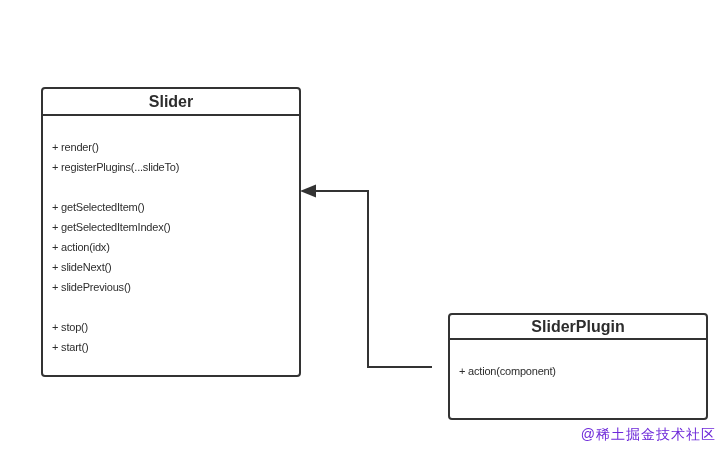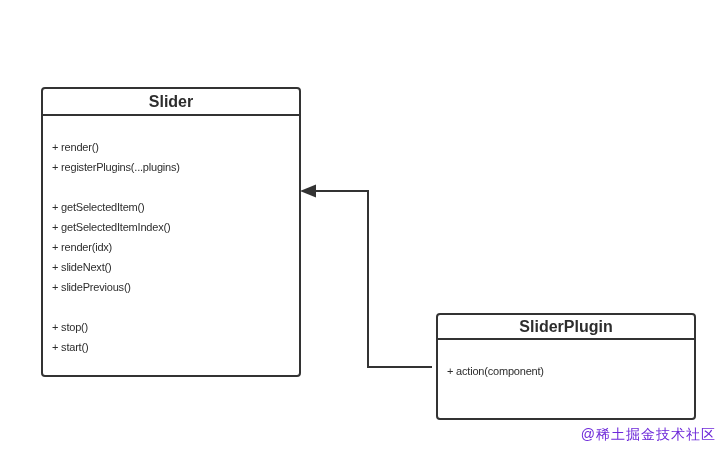--- a/index.html
+++ b/index.html
@@ -31,21 +31,21 @@
     box-sizing: border-box;
   }
   .slider-box {
     left: 41px;
     top: 43px;
     width: 260px;
     height: 290px;
     margin-top: 44px;
   }
   .plugin-box {
-    left: 436px;
+    left: 448px;
     top: 313px;
     width: 260px;
     height: 107px;
   }
   .uml-title {
     font-weight: bold;
     font-size: 16px;
     text-align: center;
     border-bottom: 2px solid #333333;
     white-space: nowrap;
@@ -90,26 +90,26 @@
   <svg class="connector-svg" viewBox="0 0 720 450" xmlns="http://www.w3.org/2000/svg">
     <polyline points="432,367 368,367 368,191 314,191" fill="none" stroke="#333333" stroke-width="2"></polyline>
     <polygon points="300,191 316,184.5 316,197.5" fill="#333333"></polygon>
   </svg>
 
   <div class="uml-class slider-box">
     <div class="uml-title">Slider</div>
     <div class="uml-body">
       <div class="method-group">
         <div class="method-line">+ render()</div>
-        <div class="method-line">+ registerPlugins(...plugins)</div>
+        <div class="method-line">+ registerPlugins(...slideTo)</div>
       </div>
       <div class="method-group">
         <div class="method-line">+ getSelectedItem()</div>
         <div class="method-line">+ getSelectedItemIndex()</div>
-        <div class="method-line">+ render(idx)</div>
+        <div class="method-line">+ action(idx)</div>
         <div class="method-line">+ slideNext()</div>
         <div class="method-line">+ slidePrevious()</div>
       </div>
       <div class="method-group">
         <div class="method-line">+ stop()</div>
         <div class="method-line">+ start()</div>
       </div>
     </div>
   </div>
 

